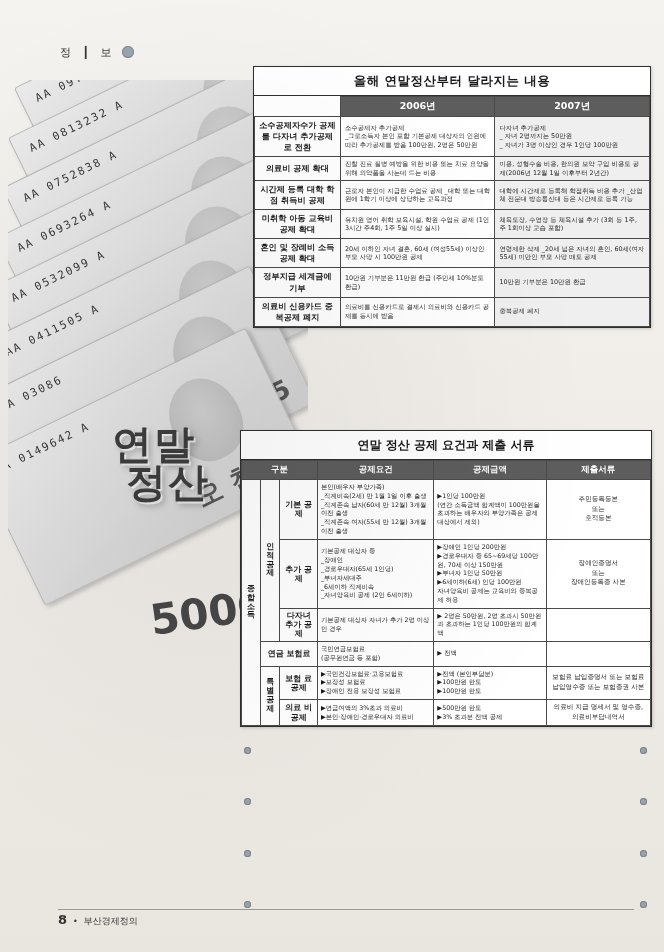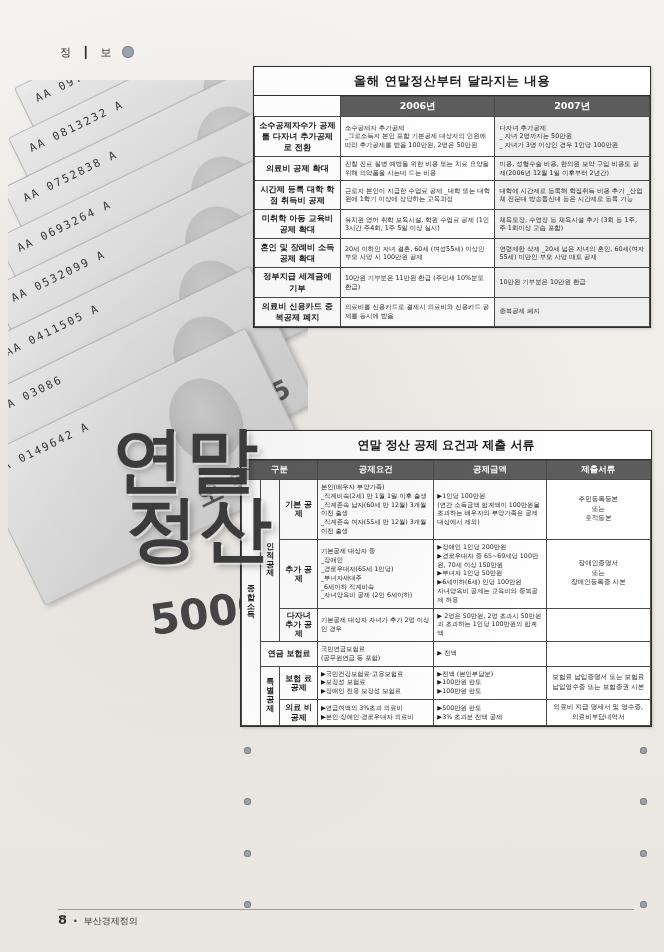--- a/index.html
+++ b/index.html
@@ -73,21 +73,21 @@
   .b2{left:0px;top:58px;transform:rotate(-26deg);}
   .b3{left:-6px;top:108px;transform:rotate(-26deg);}
   .b4{left:-12px;top:158px;transform:rotate(-26deg);}
   .b5{left:-18px;top:208px;transform:rotate(-26deg);}
   .b6{left:-24px;top:262px;transform:rotate(-26deg);}
   .b7{left:-30px;top:318px;transform:rotate(-26deg);height:150px;}
   .b8{left:-34px;top:380px;transform:rotate(-26deg);height:160px;}
 
   .photo-title{
     position:absolute;left:112px;top:425px;
-    font-size:72px;font-weight:bold;line-height:0.96;
+    font-size:40px;font-weight:bold;line-height:0.96;
     color:#3b3b3b;
     text-shadow:2px 2px 0 rgba(255,255,255,0.55), 4px 4px 6px rgba(0,0,0,0.28);
     letter-spacing:2px;
     z-index:5;
   }
   .photo-title span{display:block;}
   .photo-title .l2{margin-left:14px;}
 
   
   .table1{

